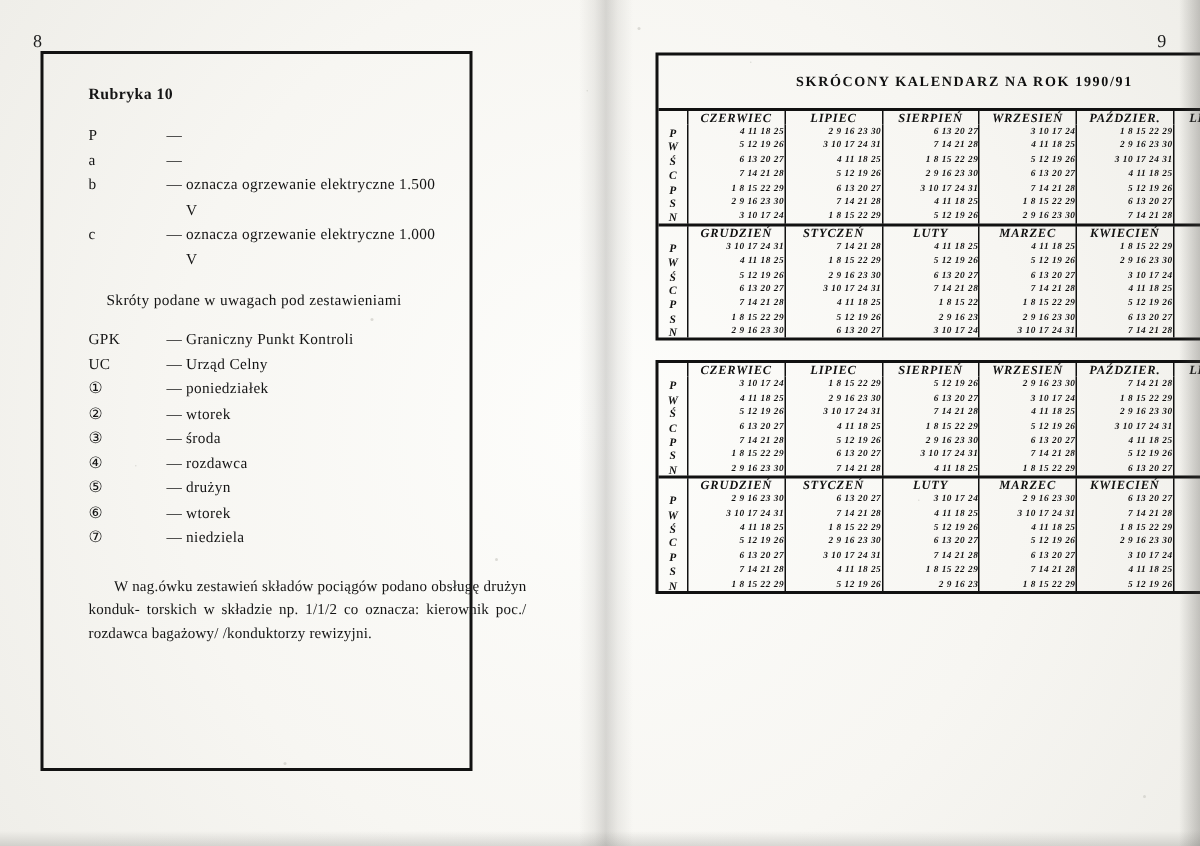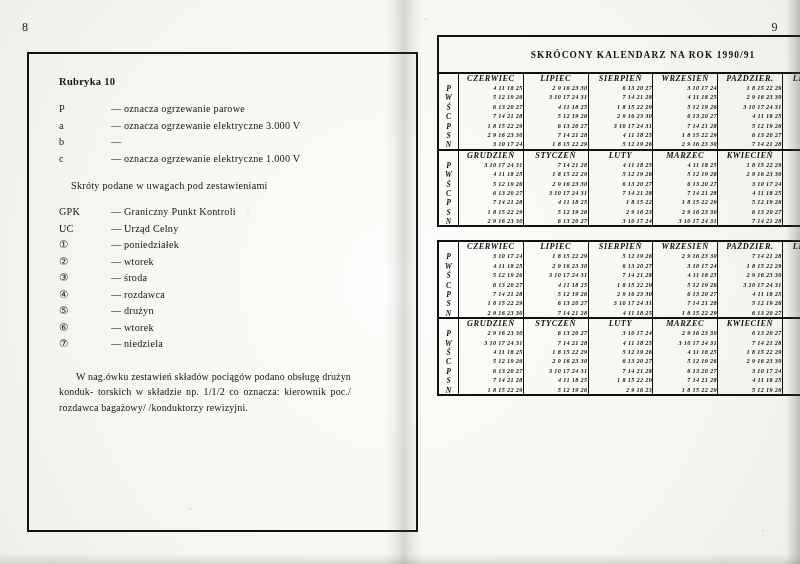--- a/index.html
+++ b/index.html
@@ -58,22 +58,22 @@
     color: #1b1b1b;
     letter-spacing: .5px;
   }
   #folio-left  { left: 22px;  top: 20px; }
   #folio-right { right: 22px; top: 20px; }
 
   
   #left-page {
     position: absolute;
     left: 27px;
-    top: 52px;
-    width: 391px;
+    top: 34px;
+    width: 288px;
     height: 480px;
     border: 2.2px solid #121212;
     background: transparent;
     box-sizing: border-box;
   }
   #left-content {
     padding: 22px 18px 0 24px;
     color: #141414;
   }
   .sec-title {
@@ -204,30 +204,29 @@
 
   <div id="left-page">
     <div id="left-content">
 
       <div class="sec-title">Rubryka 10</div>
 
       <div class="def-list" id="heating-legend">
           <div class="def-row">
             <span class="def-key">P</span>
             <span class="def-dash">—</span>
-            <span class="def-val">oznacza ogrzewanie parowe</span>
           </div>
           <div class="def-row">
             <span class="def-key">a</span>
             <span class="def-dash">—</span>
-            <span class="def-val">oznacza ogrzewanie elektryczne 3.000 V</span>
           </div>
           <div class="def-row">
             <span class="def-key">b</span>
             <span class="def-dash">—</span>
+            <span class="def-val">oznacza ogrzewanie elektryczne 1.500 V</span>
           </div>
           <div class="def-row">
             <span class="def-key">c</span>
             <span class="def-dash">—</span>
             <span class="def-val">oznacza ogrzewanie elektryczne 1.000 V</span>
           </div>
         </div>
 
       <div class="note-line">Skróty podane w uwagach pod zestawieniami</div>
 

